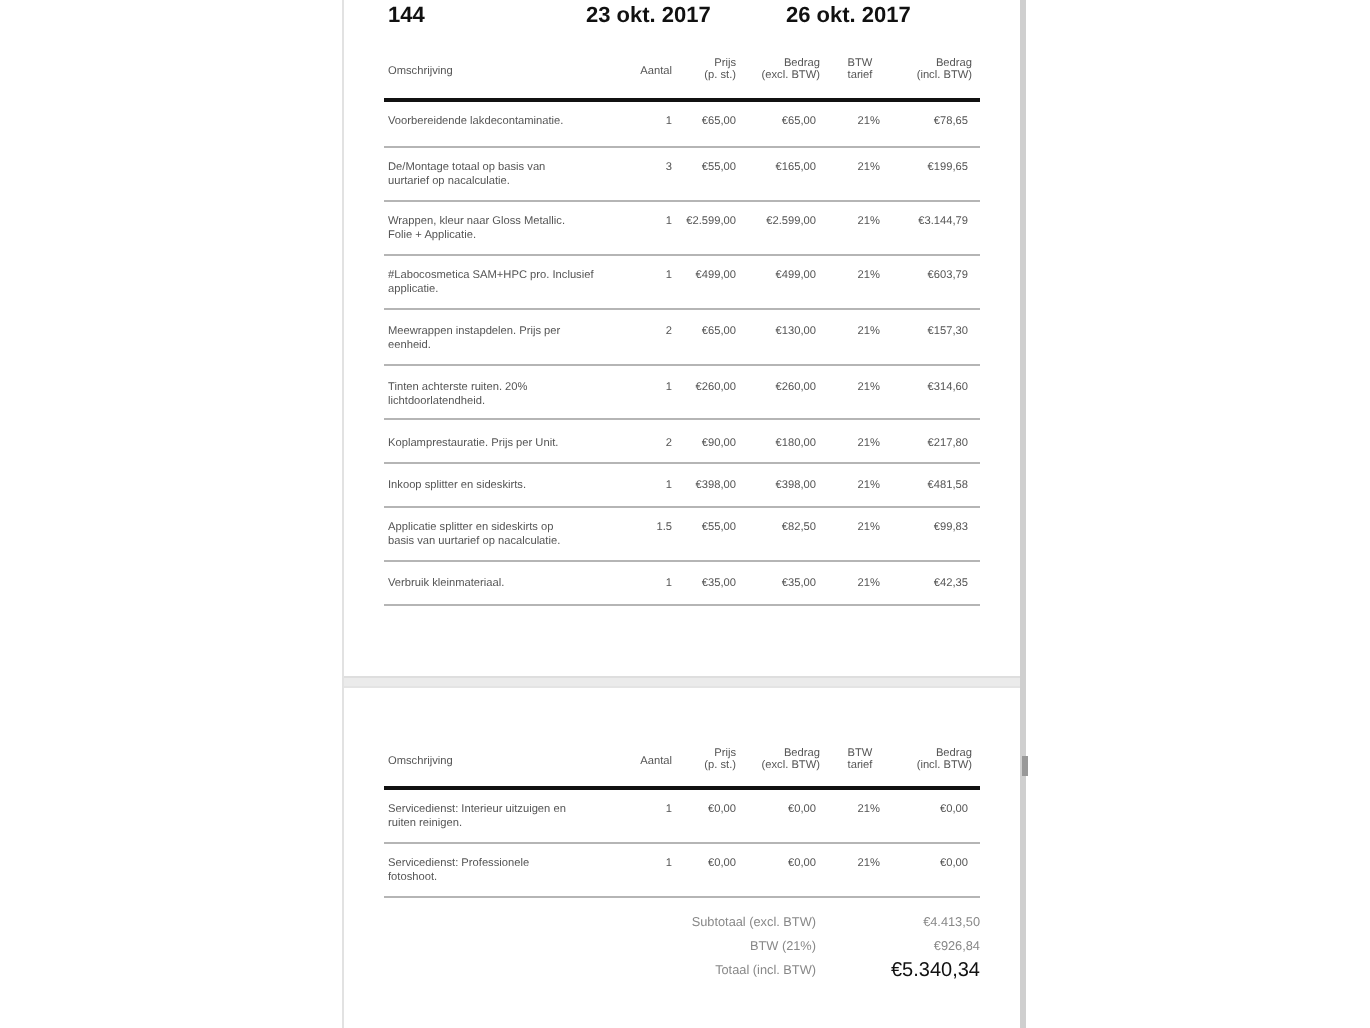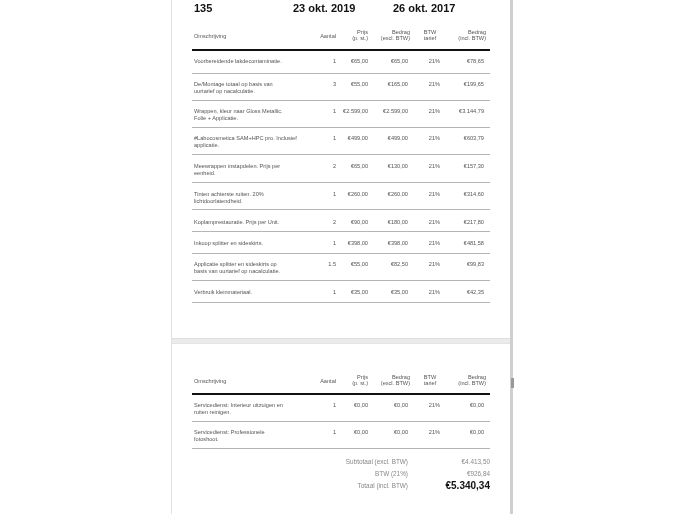--- a/index.html
+++ b/index.html
@@ -37,35 +37,35 @@
   .th-qty { left: 124px; top: 4px; text-align: right; width: 20px; }
   .th-price { left: 150px; top: 0; text-align: right; width: 26px; }
   .th-amt { left: 186px; top: 0; text-align: right; width: 32px; }
   .th-vat { left: 230px; top: 0; text-align: center; width: 16px; }
   .th-total { left: 258px; top: 0; text-align: right; width: 36px; }
 
   .totals { position: absolute; left: 150px; top: 114px; width: 170px; font-size: 6.4px; color: #888; }
   .tline { position: absolute; left: 0; width: 170px; height: 10px; }
   .tline .lbl { position: absolute; right: 84px; text-align: right; white-space: nowrap; }
   .tline .val { position: absolute; right: 2px; text-align: right; white-space: nowrap; }
-  .tline.grand .val { font-size: 10px; font-weight: bold; color: #111; top: -2px; padding-left: 23px; }
+  .tline.grand .val { font-size: 10px; font-weight: normal; color: #111; top: -2px; padding-left: 23px; }
 </style>
 </head>
 <body>
 
 <div class="viewer">
   <div class="page-edge-left"></div>
   <div class="page-edge-right"></div>
   <div class="scroll-thumb"></div>
   <div class="page-break"></div>
 
   <div class="page page1">
     <div class="meta-row">
-      <span style="left:2px">135</span>
-      <span style="left:101px">23 okt. 2019</span>
+      <span style="left:2px">144</span>
+      <span style="left:101px">23 okt. 2017</span>
       <span style="left:201px">26 okt. 2017</span>
     </div>
 
     <div class="thead" style="top:29px">
       <div class="th-desc">Omschrijving</div>
       <div class="th-qty">Aantal</div>
       <div class="th-price"><span>Prijs</span><br><span>(p. st.)</span></div>
       <div class="th-amt"><span>Bedrag</span><br><span>(excl. BTW)</span></div>
       <div class="th-vat"><span>BTW</span><br><span>tarief</span></div>
       <div class="th-total"><span>Bedrag</span><br><span>(incl. BTW)</span></div>

